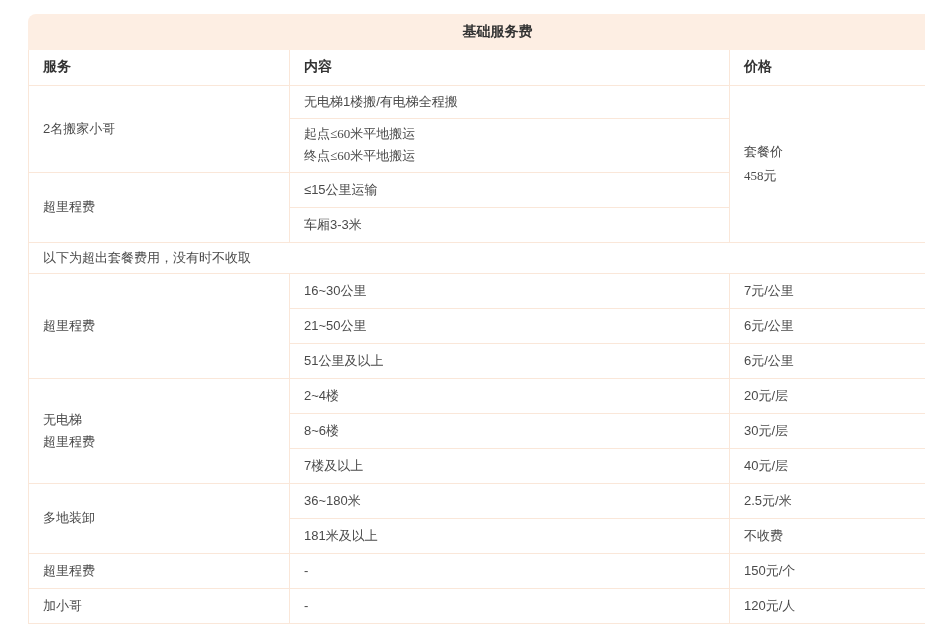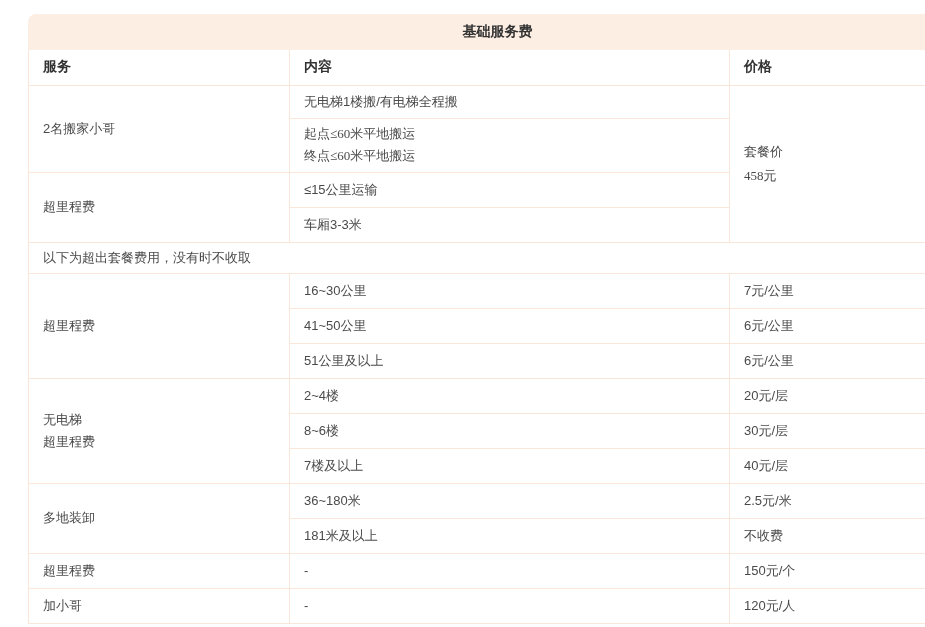--- a/index.html
+++ b/index.html
@@ -112,21 +112,21 @@
     <tr class="r-note">
       <td colspan="3" class="note-cell">以下为超出套餐费用，没有时不收取</td>
     </tr>
 
     <tr class="r-std">
       <td rowspan="3">超里程费</td>
       <td>16~30公里</td>
       <td>7元/公里</td>
     </tr>
     <tr class="r-std">
-      <td>41~50公里</td>
+      <td>21~50公里</td>
       <td>6元/公里</td>
     </tr>
     <tr class="r-std">
       <td>51公里及以上</td>
       <td>6元/公里</td>
     </tr>
 
     <tr class="r-std">
       <td rowspan="3">
         <span class="line">无电梯</span>

